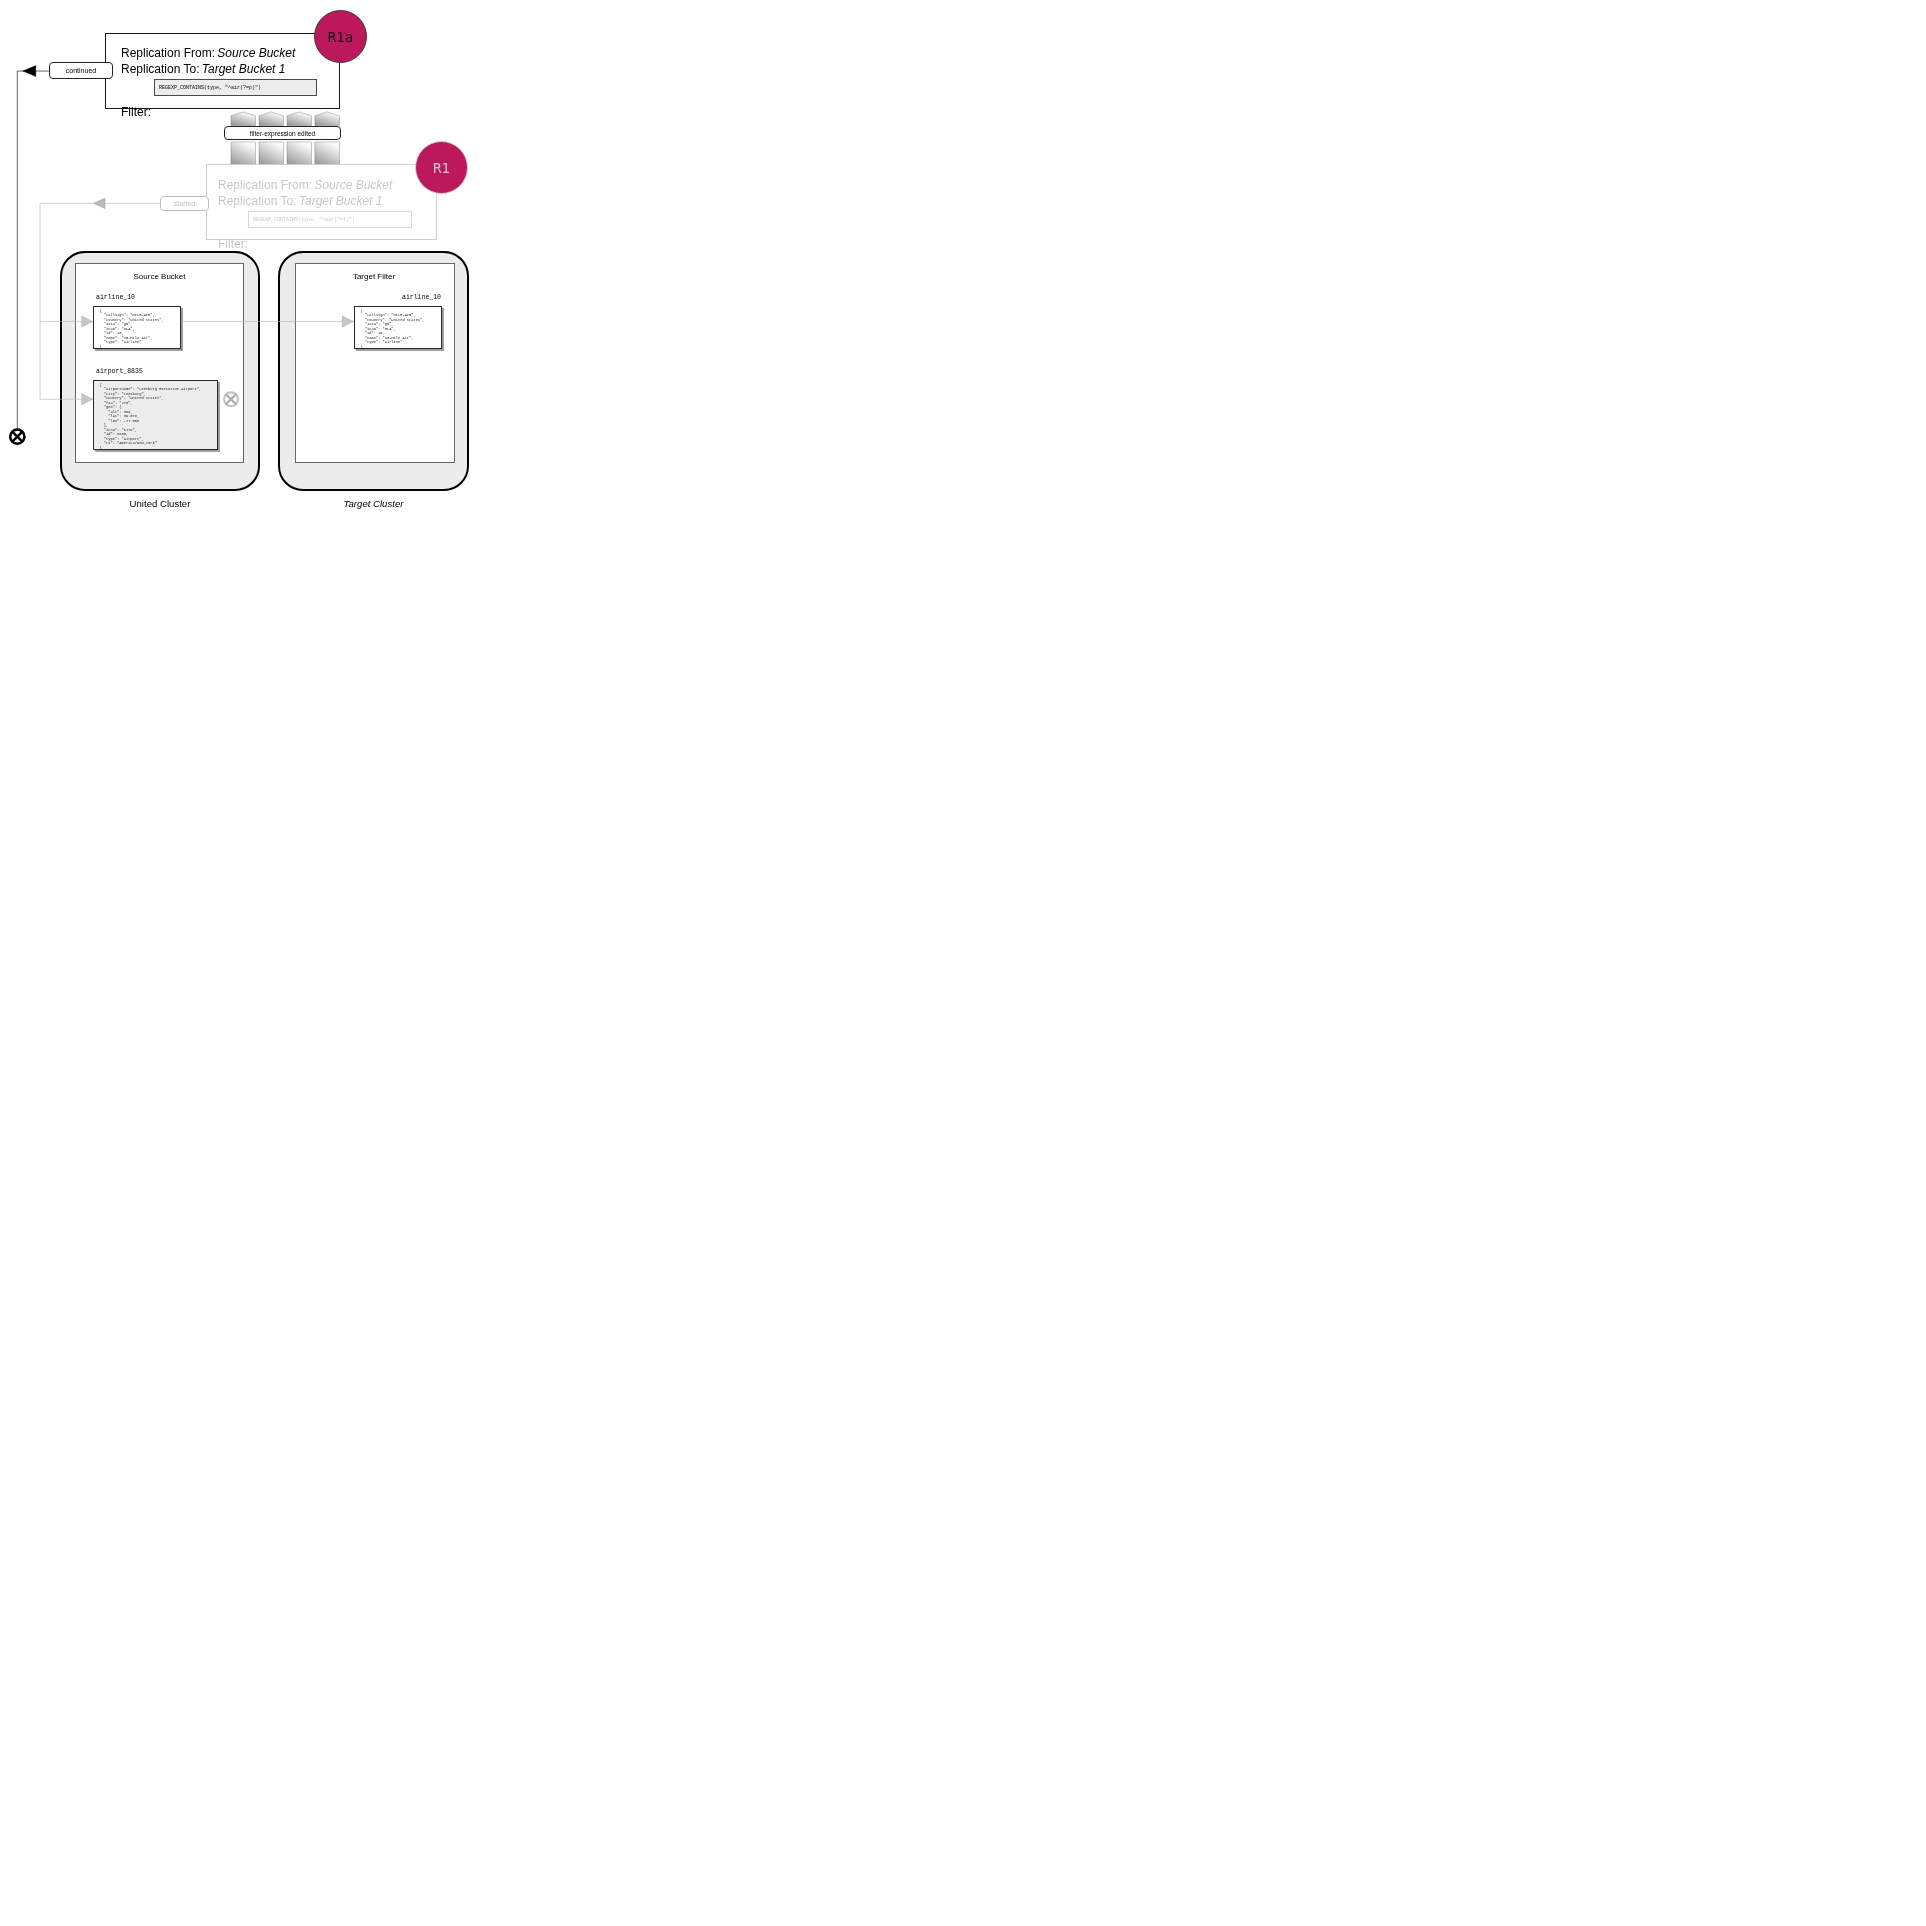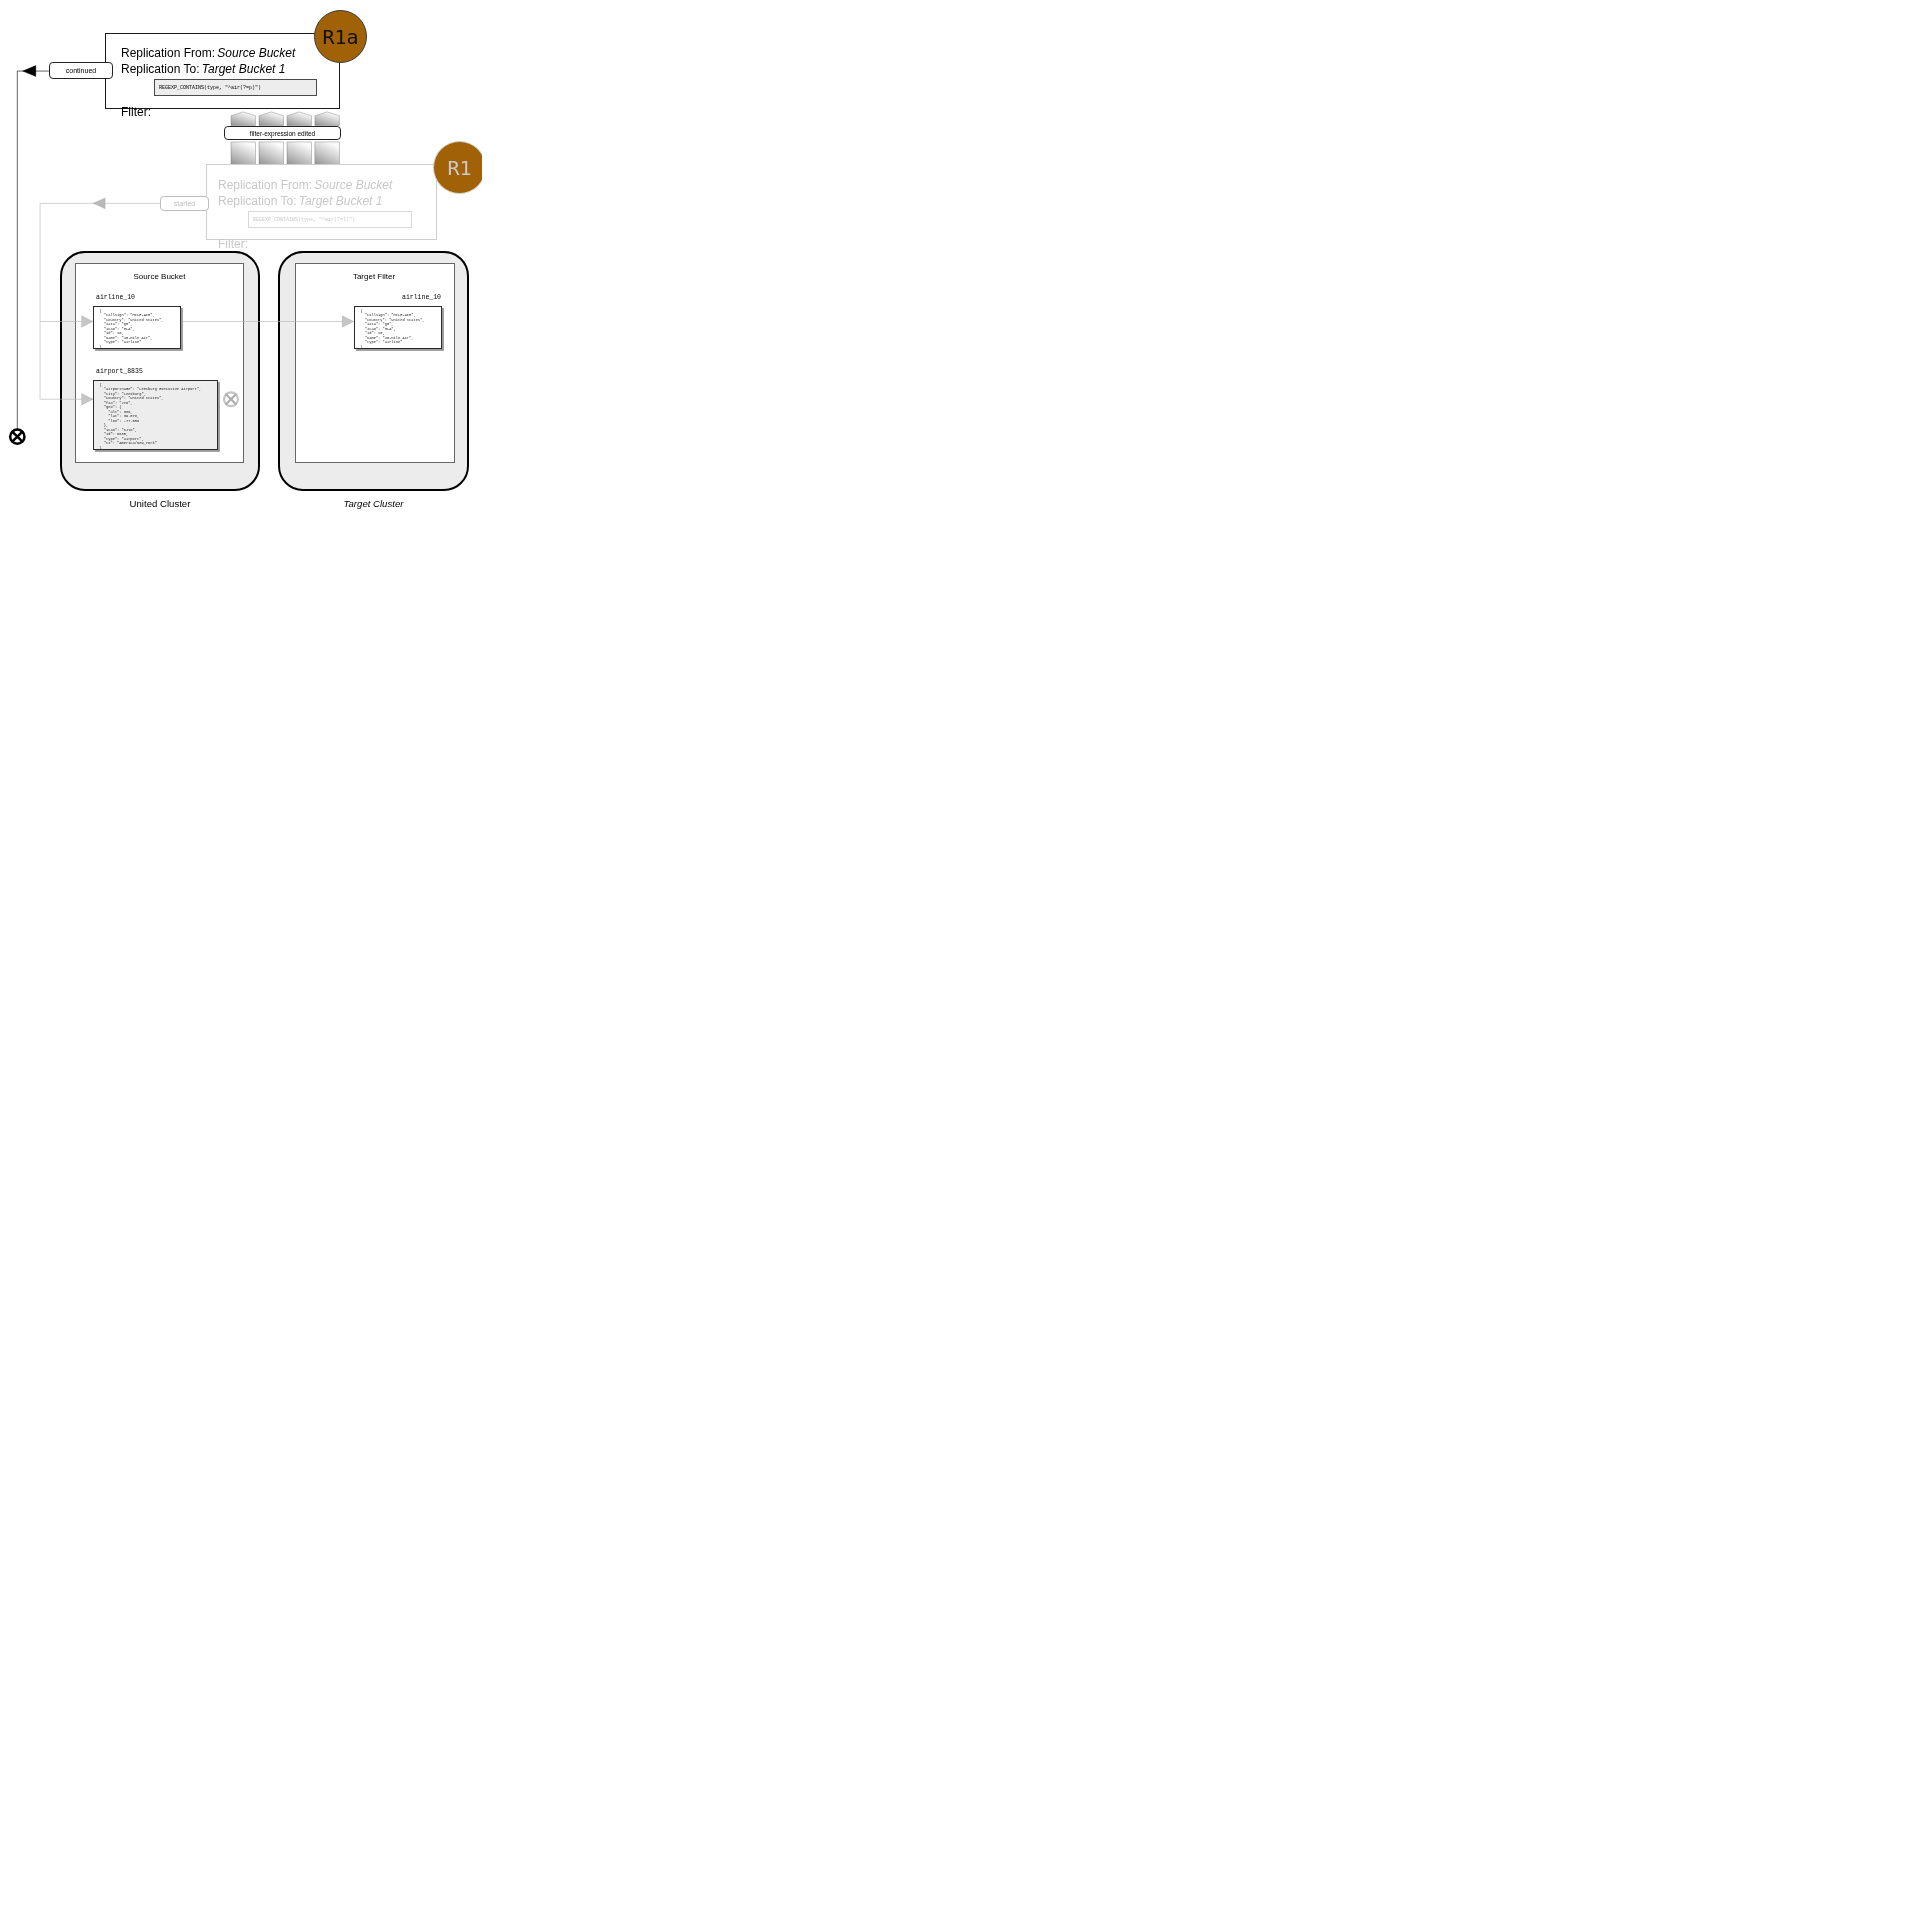--- a/index.html
+++ b/index.html
@@ -10,22 +10,22 @@
   
   .panel{background:#fff;border:0.6px solid #1a1a1a;}
   .panel.ghost{border-color:#cfcfcf;}
   .repl-line{font-size:12px;white-space:nowrap;}
   .repl-line .val{font-style:italic;margin-left:2.3px;}
   .ghost-text{color:#c8c8c8;}
   .filter-label{font-size:12px;margin-top:22px;}
   .codebox{background:#ededed;border:0.6px solid #4a4a4a;display:flex;align-items:center;
            font-family:"Liberation Mono",monospace;font-size:5px;white-space:pre;padding:0 3.9px;box-sizing:border-box;}
   .codebox.ghost{background:#fff;border-color:#d8d8d8;color:#c8c8c8;}
-  .badge{border-radius:50%;background:#a16207;display:flex;align-items:center;justify-content:center;
-         font-family:"DejaVu Sans Mono",monospace;font-size:20px;}
+  .badge{border-radius:50%;background:#be185d;display:flex;align-items:center;justify-content:center;
+         font-family:"DejaVu Sans Mono",monospace;font-size:14px;}
   .badge.dark{border:0.6px solid #3a3a3a;color:#111;}
   .badge.ghost{border:0.6px solid #d0d0d0;color:#cbcbcb;}
   
   .flowlabel{background:#fff;border-radius:3.9px;display:flex;align-items:center;justify-content:center;
              font-size:7px;box-sizing:border-box;}
   .flowlabel.dark{border:0.6px solid #222;color:#000;}
   .flowlabel.ghost{border:0.6px solid #bdbdbd;color:#bdbdbd;}
   
   .cluster{background:#ececec;border:2.7px solid #000;border-radius:25px;box-sizing:border-box;}
   .bucket{position:absolute;background:#fff;border:0.6px solid #666;box-sizing:border-box;}
@@ -114,21 +114,21 @@
 
   <div class="abs panel ghost z3" style="left:206px;top:164px;width:229px;height:74px;background:#fff;"></div>
   <div class="abs z3 repl-line ghost-text" style="left:218px;top:178px;">
     <span>Replication From:</span><span class="val">Source Bucket</span>
   </div>
   <div class="abs z3 repl-line ghost-text" style="left:218px;top:194px;">
     <span>Replication To:</span><span class="val">Target Bucket 1</span>
   </div>
   <div class="abs z3 filter-label ghost-text" style="left:218px;top:215px;">Filter:</div>
   <div class="abs z3 codebox ghost" style="left:248px;top:211px;width:164px;height:17.3px;">REGEXP_CONTAINS(type, "^air(?=l)")</div>
-  <div class="abs z3 badge ghost" style="left:433px;top:141px;width:51px;height:51px;">R1</div>
+  <div class="abs z3 badge ghost" style="left:415px;top:141px;width:51px;height:51px;">R1</div>
 
   <div class="abs flowlabel dark z4" style="left:49px;top:62px;width:64px;height:16.6px;">continued</div>
   <div class="abs flowlabel ghost z4" style="left:160px;top:196px;width:49px;height:15.4px;">started</div>
   <div class="abs flowlabel dark z4" style="left:224px;top:126px;width:117px;height:14.3px;font-size:6.5px;">filter-expression edited</div>
 
   <div class="abs z3 bucket-title" style="left:75px;top:272px;width:169px;">Source Bucket</div>
   <div class="abs z3 doc-id" style="left:96px;top:294px;">airline_10</div>
   <div class="abs z3 doc" style="left:93px;top:306px;width:88px;height:43px;">
     <pre>{
   "callsign": "MILE-AIR",

